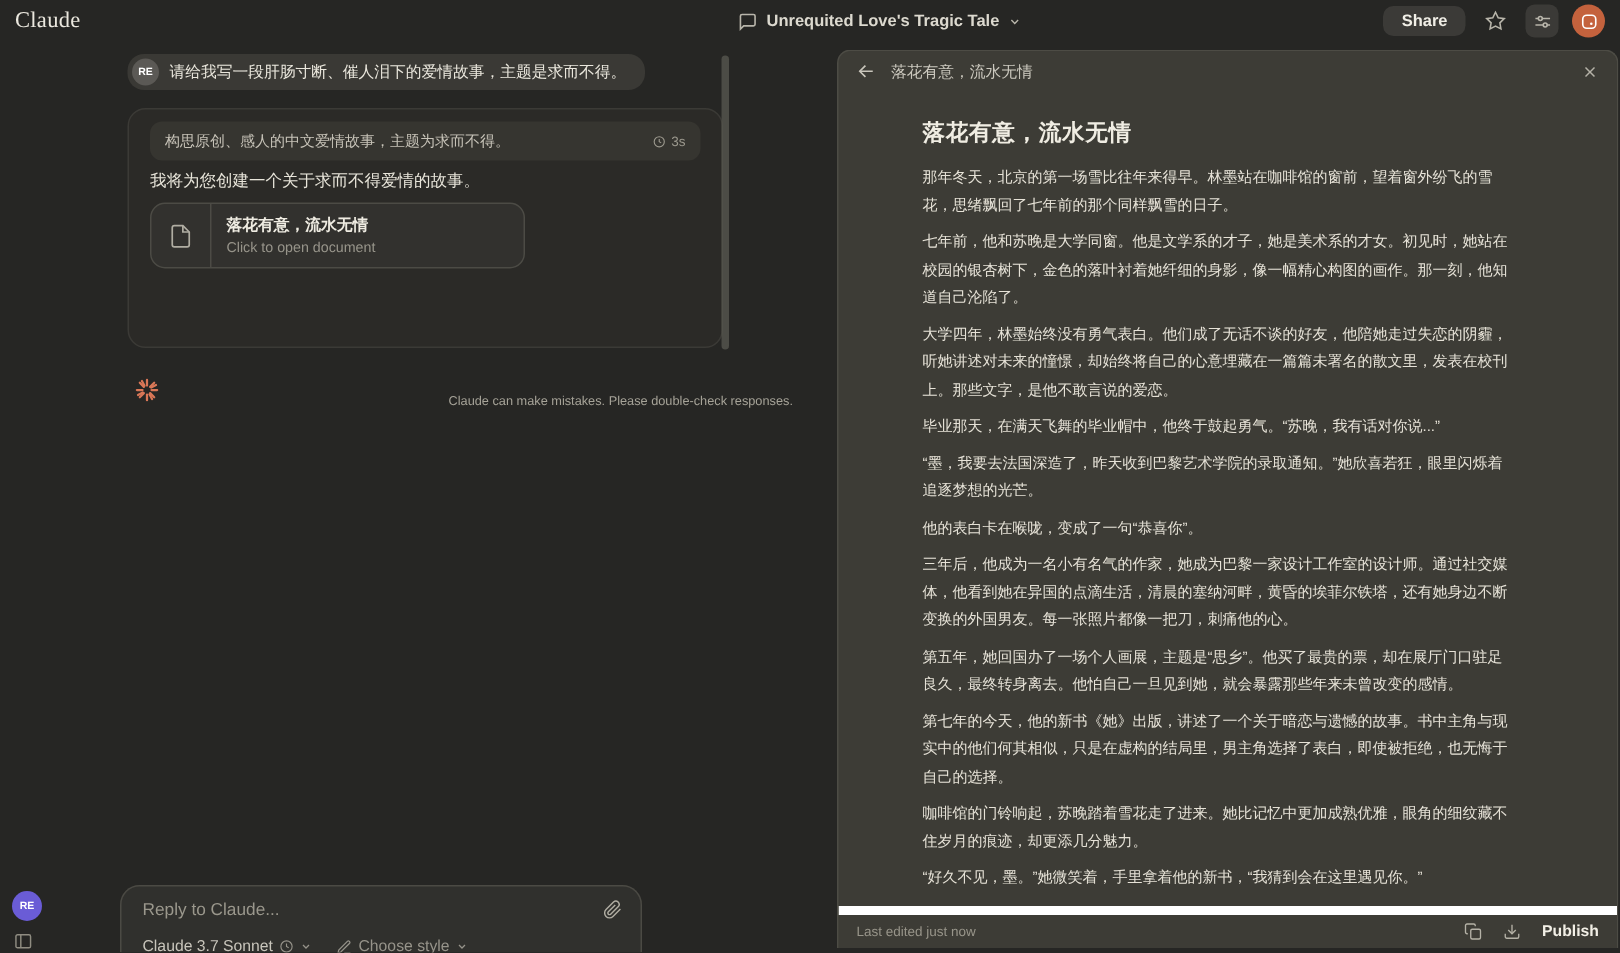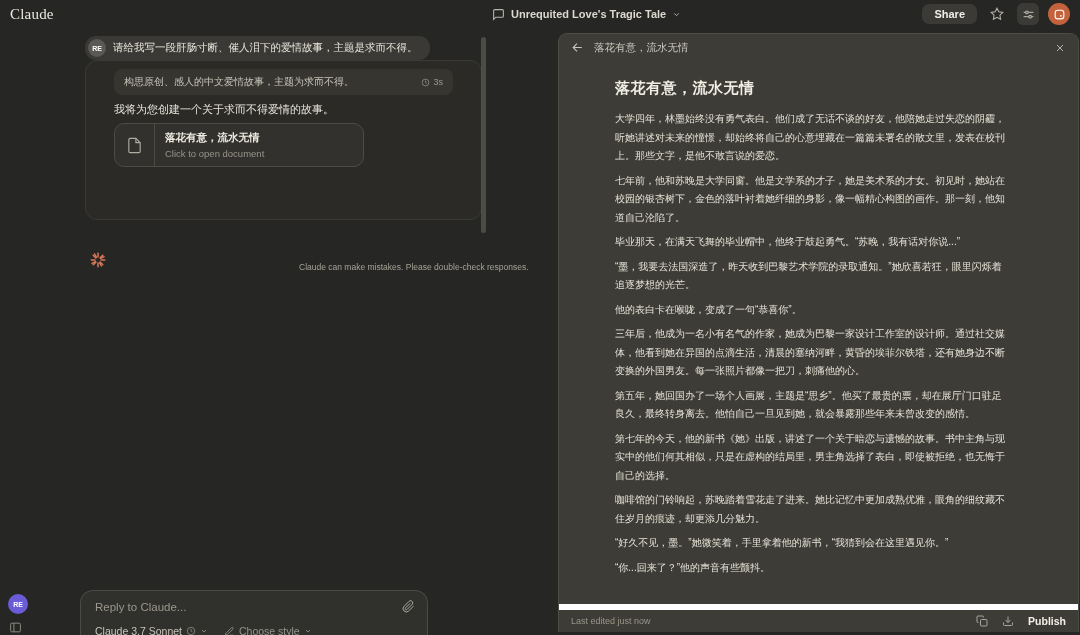--- a/index.html
+++ b/index.html
@@ -25,23 +25,23 @@
   .avatar-org { width:22px; height:22px; border-radius:50%; background:#c4623d; display:flex; align-items:center; justify-content:center; cursor:pointer; }
 
   
   .user-row { position:absolute; left:85px; top:36px; max-width:400px;
     background:#3a3935; border-radius:11px; padding:3px 12px 3px 3px;
     display:flex; align-items:center; gap:7px; }
   .avatar-sm { width:18px; height:18px; border-radius:50%; background:#5b5955; color:#fff;
     font-size:7px; font-weight:bold; display:flex; align-items:center; justify-content:center; flex:none; }
   .user-text { font-size:10.5px; color:#eae7dd; white-space:nowrap; }
 
-  .assistant-card { position:absolute; left:85px; top:60px; width:397px; height:160px;
+  .assistant-card { position:absolute; left:85px; top:72px; width:397px; height:160px;
     background:#2b2a27; border:1px solid #3b3a36; border-radius:12px;
-    padding:8px 28px; overflow:hidden; }
+    padding:8px 14px; overflow:hidden; }
   .thinking-row { background:#363530; border-radius:8px; height:26px; padding:0 10px;
     display:flex; align-items:center; cursor:pointer; }
   .thinking-text { font-size:10px; color:#c7c3b8; }
   .thinking-dur { margin-left:auto; display:flex; align-items:center; gap:3px; color:#9b988d; font-size:9px; }
   .intro-text { margin-top:7px; font-size:11px; color:#e8e5da; line-height:14px; }
   .artifact-card { margin-top:7px; width:250px; border:1px solid #4c4b45; background:#32312e;
     border-radius:10px; display:flex; align-items:stretch; overflow:hidden; cursor:pointer; }
   .artifact-icon-cell { width:40px; display:flex; align-items:center; justify-content:center;
     border-right:1px solid #4c4b45; color:#b0ada2; }
   .artifact-meta { padding:7px 10px; }
@@ -230,22 +230,23 @@
     <span class="panel-close">
       <svg width="12" height="12" viewBox="0 0 24 24" fill="none" stroke="currentColor" stroke-width="2">
           <line x1="18" y1="6" x2="6" y2="18"></line>
           <line x1="6" y1="6" x2="18" y2="18"></line>
         </svg>
     </span>
   </div>
 
   <div class="panel-body">
     <div class="doc-title">落花有意，流水无情</div>
+    <p class="doc-p">那年冬天，北京的第一场雪比往年来得早。林墨站在咖啡馆的窗前，望着窗外纷飞的雪花，思绪飘回了七年前的那个同样飘雪的日子。</p>
+    <p class="doc-p">七年前，他和苏晚是大学同窗。他是文学系的才子，她是美术系的才女。初见时，她站在校园的银杏树下，金色的落叶衬着她纤细的身影，像一幅精心构图的画作。那一刻，他知道自己沦陷了。</p>
     <p class="doc-p">大学四年，林墨始终没有勇气表白。他们成了无话不谈的好友，他陪她走过失恋的阴霾，听她讲述对未来的憧憬，却始终将自己的心意埋藏在一篇篇未署名的散文里，发表在校刊上。那些文字，是他不敢言说的爱恋。</p>
-    <p class="doc-p">七年前，他和苏晚是大学同窗。他是文学系的才子，她是美术系的才女。初见时，她站在校园的银杏树下，金色的落叶衬着她纤细的身影，像一幅精心构图的画作。那一刻，他知道自己沦陷了。</p>
     <p class="doc-p">毕业那天，在满天飞舞的毕业帽中，他终于鼓起勇气。“苏晚，我有话对你说...”</p>
     <p class="doc-p">“墨，我要去法国深造了，昨天收到巴黎艺术学院的录取通知。”她欣喜若狂，眼里闪烁着追逐梦想的光芒。</p>
     <p class="doc-p">他的表白卡在喉咙，变成了一句“恭喜你”。</p>
     <p class="doc-p">三年后，他成为一名小有名气的作家，她成为巴黎一家设计工作室的设计师。通过社交媒体，他看到她在异国的点滴生活，清晨的塞纳河畔，黄昏的埃菲尔铁塔，还有她身边不断变换的外国男友。每一张照片都像一把刀，刺痛他的心。</p>
     <p class="doc-p">第五年，她回国办了一场个人画展，主题是“思乡”。他买了最贵的票，却在展厅门口驻足良久，最终转身离去。他怕自己一旦见到她，就会暴露那些年来未曾改变的感情。</p>
     <p class="doc-p">第七年的今天，他的新书《她》出版，讲述了一个关于暗恋与遗憾的故事。书中主角与现实中的他们何其相似，只是在虚构的结局里，男主角选择了表白，即使被拒绝，也无悔于自己的选择。</p>
     <p class="doc-p">咖啡馆的门铃响起，苏晚踏着雪花走了进来。她比记忆中更加成熟优雅，眼角的细纹藏不住岁月的痕迹，却更添几分魅力。</p>
     <p class="doc-p">“好久不见，墨。”她微笑着，手里拿着他的新书，“我猜到会在这里遇见你。”</p>
     <p class="doc-p">“你...回来了？”他的声音有些颤抖。</p>
 

